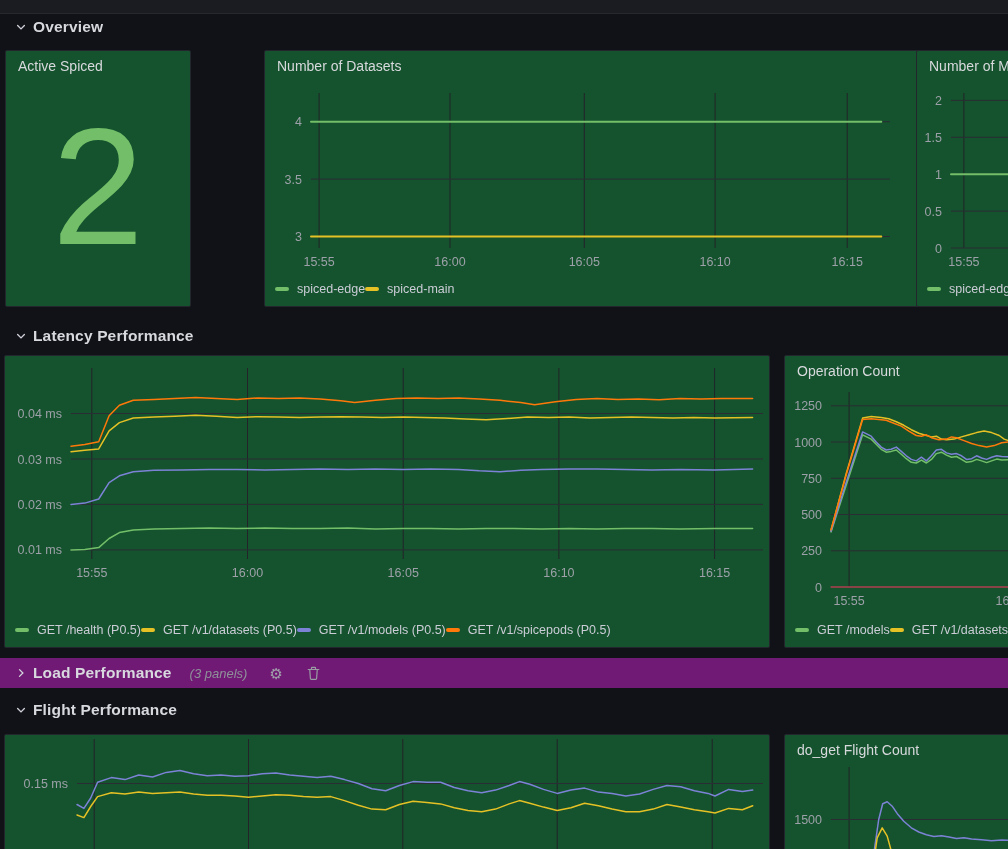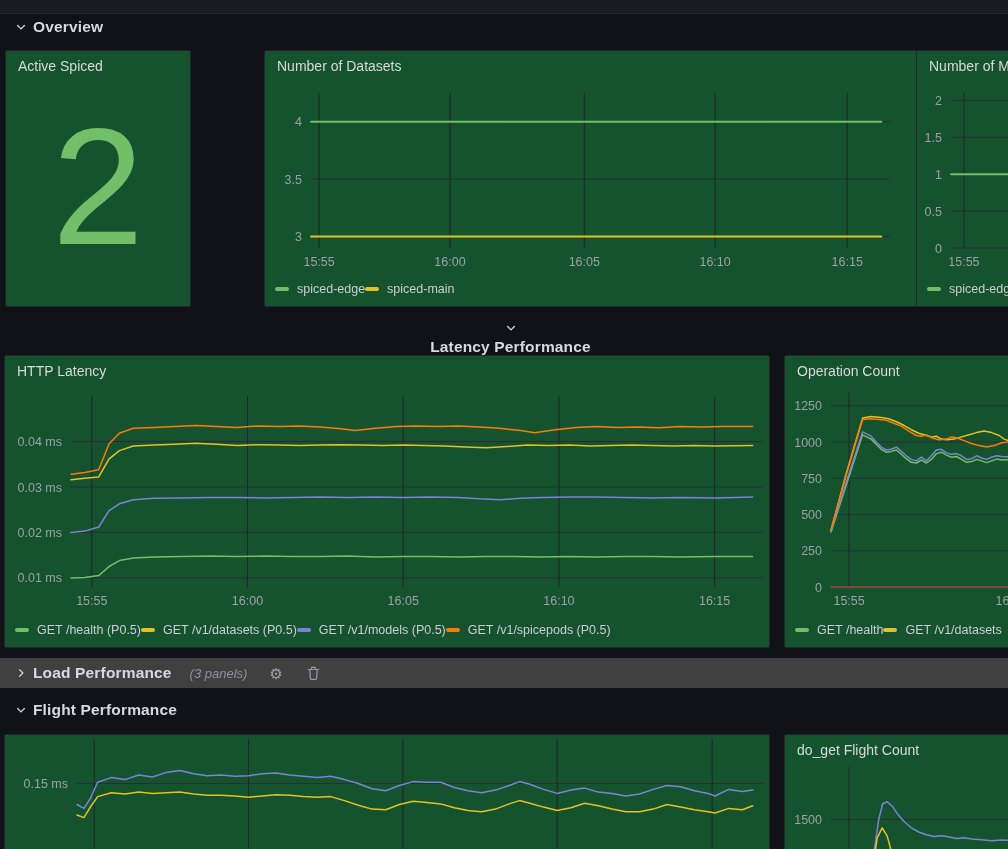--- a/index.html
+++ b/index.html
@@ -12,21 +12,21 @@
   }
   .top-strip{
     position:absolute;left:0;top:0;width:1008px;height:13px;
     background:#1A1C22;border-bottom:1px solid #26282F;
   }
   .section-row{
     position:absolute;left:0;width:1008px;height:28px;
     display:flex;align-items:center;gap:4px;padding-left:13px;box-sizing:border-box;
     cursor:pointer;
   }
-  .section-row.highlight{background:#404040;}
+  .section-row.highlight{background:#701a75;}
   .section-title{
     font-size:15.5px;font-weight:700;color:#D8D9DF;letter-spacing:.01em;
   }
   .section-note{font-size:13px;font-style:italic;color:#8F9199;margin-left:14px;}
   .row-icon{display:flex;align-items:center;justify-content:center;width:16px;height:16px;}
   .gear{font-size:15px;color:#A0A2AA;margin-left:18px;line-height:1;}
   .trash{margin-left:20px;display:flex;align-items:center;}
   .panel{
     position:absolute;background:#14532d;border:1px solid #24262D;border-radius:2px;
     box-sizing:border-box;display:flex;flex-direction:column;
@@ -129,31 +129,30 @@
         <polyline fill="none" stroke="#73BF69" stroke-width="2" stroke-linejoin="round" stroke-linecap="round" points="34.0,95.2 481.2,95.2"></polyline>
       </svg></div>
   <div class="legend">
       <div class="legend-item">
         <span class="chip" style="background: rgb(115, 191, 105);"></span>
         <span class="legend-label">spiced-edge</span>
       </div>
     </div>
 </div>
 
-<div class="section-row" style="top:322px;flex-direction:column;">
+<div class="section-row" style="top:322px;">
   <span class="row-icon">
     <svg width="12" height="12" viewBox="0 0 16 16">
         <path d="M3.5 6 L8 10.5 L12.5 6" stroke="#CFD0D9" stroke-width="1.8" fill="none" stroke-linecap="round"></path>
       </svg>
   </span>
   <span class="section-title">Latency Performance</span>
 </div>
 
 <div class="panel" style="left:4px;top:355px;width:766px;height:293px;">
-  <div class="panel-title">HTTP Latency</div>
   <div class="chart"><svg width="764" height="237">
         <line class="vgrid" x1="86.8" x2="86.8" y1="12" y2="203"></line>
         <text class="tick" x="86.8" y="221" text-anchor="middle">15:55</text>
         <line class="vgrid" x1="242.5" x2="242.5" y1="12" y2="203"></line>
         <text class="tick" x="242.5" y="221" text-anchor="middle">16:00</text>
         <line class="vgrid" x1="398.2" x2="398.2" y1="12" y2="203"></line>
         <text class="tick" x="398.2" y="221" text-anchor="middle">16:05</text>
         <line class="vgrid" x1="553.9" x2="553.9" y1="12" y2="203"></line>
         <text class="tick" x="553.9" y="221" text-anchor="middle">16:10</text>
         <line class="vgrid" x1="709.6" x2="709.6" y1="12" y2="203"></line>
@@ -214,21 +213,21 @@
         <text class="tick" x="37" y="26.3" text-anchor="end">1250</text>
         <polyline fill="none" stroke="#73BF69" stroke-width="1.5" stroke-linejoin="round" stroke-linecap="round" points="46.0,147.9 61.1,101.5 77.6,50.8 86.2,55.1 91.2,60.2 96.2,65.3 101.2,68.2 106.2,67.4 111.3,66.0 116.3,70.3 121.3,74.7 126.3,78.3 131.3,79.0 136.4,76.1 141.4,79.0 146.4,75.4 151.4,69.6 156.4,68.2 161.5,71.1 166.5,73.2 171.5,72.5 176.5,75.4 181.5,78.3 186.6,77.6 191.6,75.4 196.6,76.9 201.6,78.6 206.6,76.9 211.7,75.1 216.7,76.1 223.2,75.7 246.8,75.4"></polyline>
         <polyline fill="none" stroke="#E5C126" stroke-width="1.5" stroke-linejoin="round" stroke-linecap="round" points="46.0,146.5 61.1,89.9 77.6,34.1 86.2,32.6 96.2,33.4 103.7,34.8 111.3,37.7 118.8,41.3 126.3,45.7 133.8,49.3 141.4,51.5 146.4,52.9 151.4,52.2 156.4,55.1 161.5,55.8 169.0,55.1 176.5,52.9 184.1,50.8 191.6,48.6 199.1,47.1 206.6,48.6 214.2,51.5 219.2,55.1 223.2,56.6 246.8,58.0"></polyline>
         <polyline fill="none" stroke="#7C83D6" stroke-width="1.5" stroke-linejoin="round" stroke-linecap="round" points="46.0,147.2 61.1,98.6 77.6,47.9 86.2,52.2 91.2,58.0 96.2,63.1 101.2,66.0 106.2,65.3 111.3,63.1 116.3,67.4 121.3,71.8 126.3,75.4 131.3,76.9 136.4,73.2 141.4,76.9 146.4,71.8 151.4,66.0 156.4,65.3 161.5,68.9 166.5,70.3 171.5,69.6 176.5,71.8 181.5,75.4 186.6,74.7 191.6,71.8 196.6,74.0 201.6,75.4 206.6,73.2 211.7,71.8 216.7,72.5 223.2,72.8 246.8,72.5"></polyline>
         <polyline fill="none" stroke="#FF780A" stroke-width="1.5" stroke-linejoin="round" stroke-linecap="round" points="46.0,145.7 61.1,91.4 77.6,35.5 86.2,34.8 93.7,35.5 101.2,36.3 108.8,39.2 116.3,42.1 123.8,47.1 131.3,51.5 136.4,52.2 141.4,50.8 146.4,53.7 153.9,55.8 161.5,55.1 166.5,52.9 171.5,53.7 179.0,56.6 186.6,59.5 194.1,61.6 201.6,63.1 209.2,61.6 216.7,58.7 223.2,58.0 246.8,58.7"></polyline>
         <polyline fill="none" stroke="#F2495C" stroke-width="1" stroke-linejoin="round" stroke-linecap="round" points="46.0,203.0 246.8,203.0"></polyline>
       </svg></div>
   <div class="legend">
       <div class="legend-item">
         <span class="chip" style="background: rgb(115, 191, 105);"></span>
-        <span class="legend-label">GET /health</span>
+        <span class="legend-label">GET /models</span>
       </div>
       <div class="legend-item">
         <span class="chip" style="background: rgb(229, 193, 38);"></span>
         <span class="legend-label">GET /v1/datasets</span>
       </div>
     </div>
 </div>
 
 <div class="section-row highlight" style="top:658px;height:30px;">
   <span class="row-icon">

